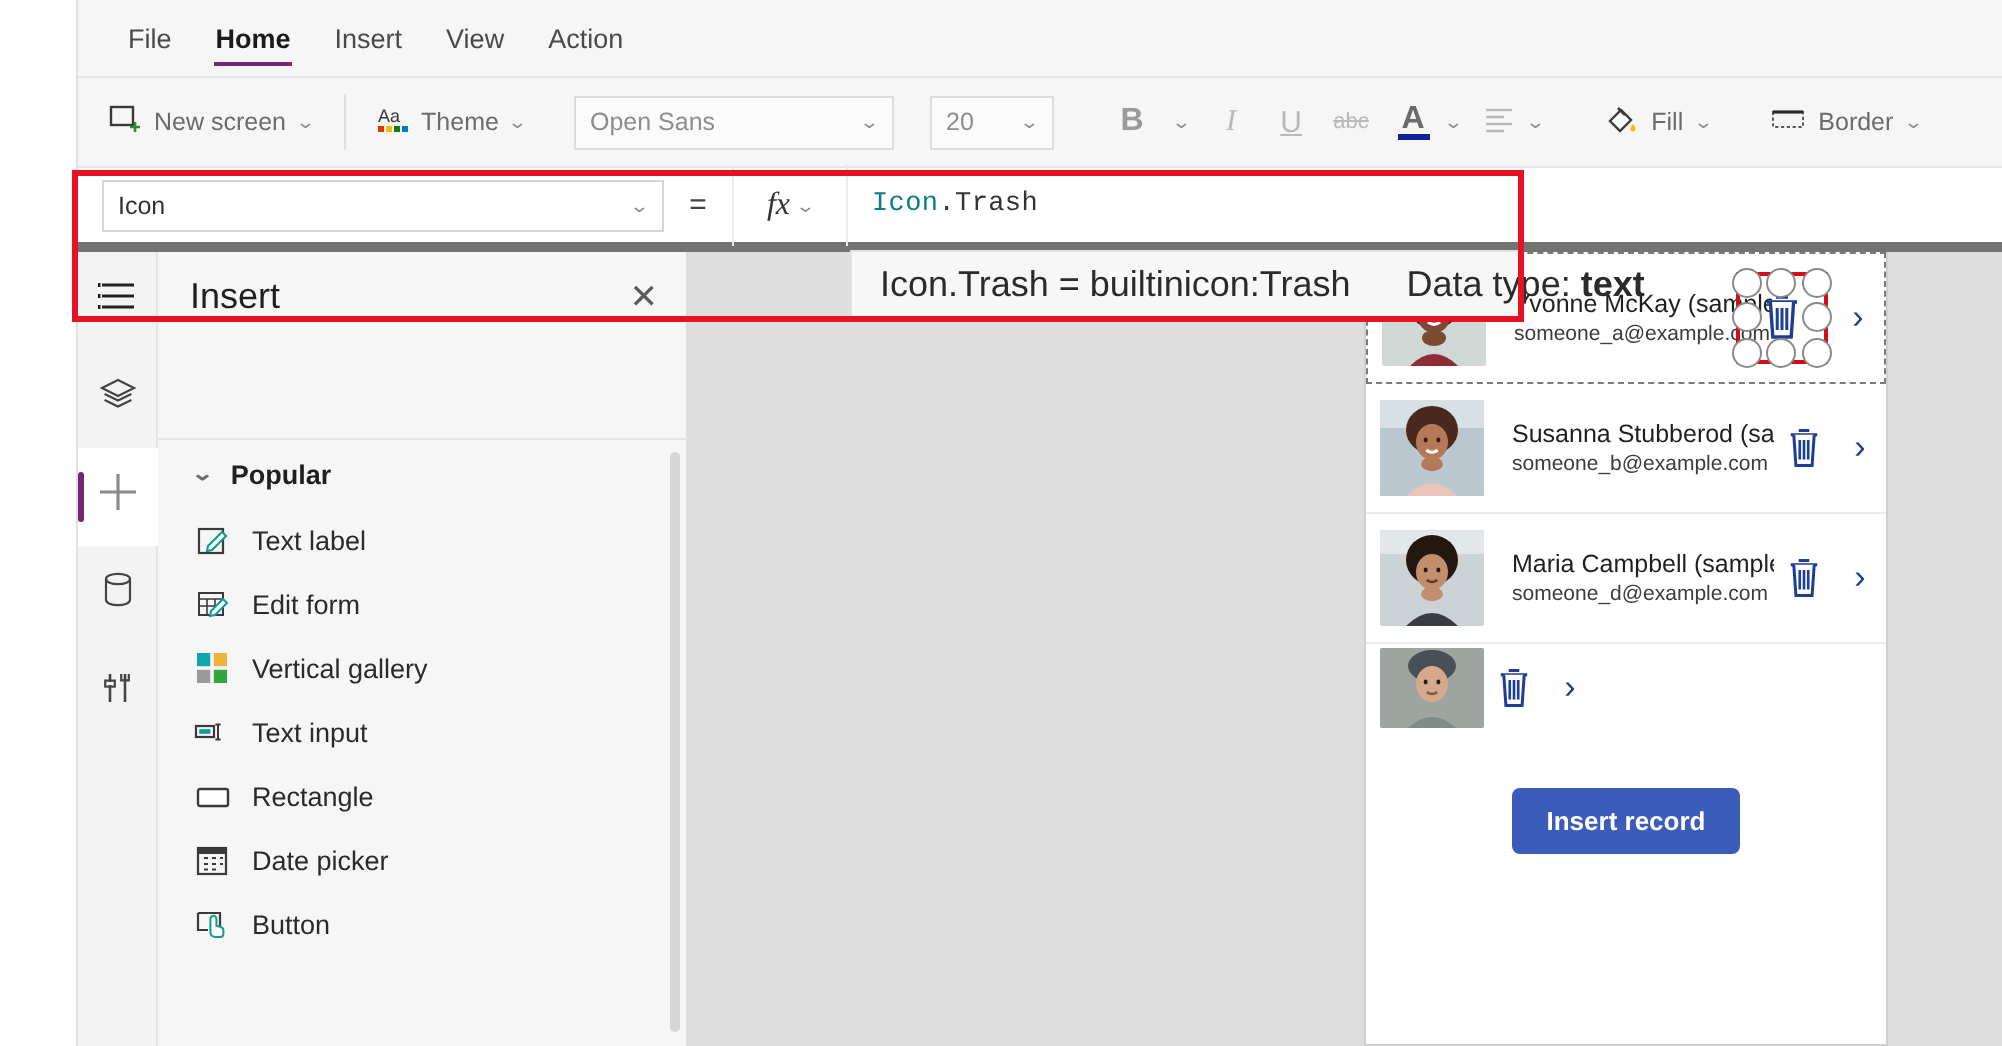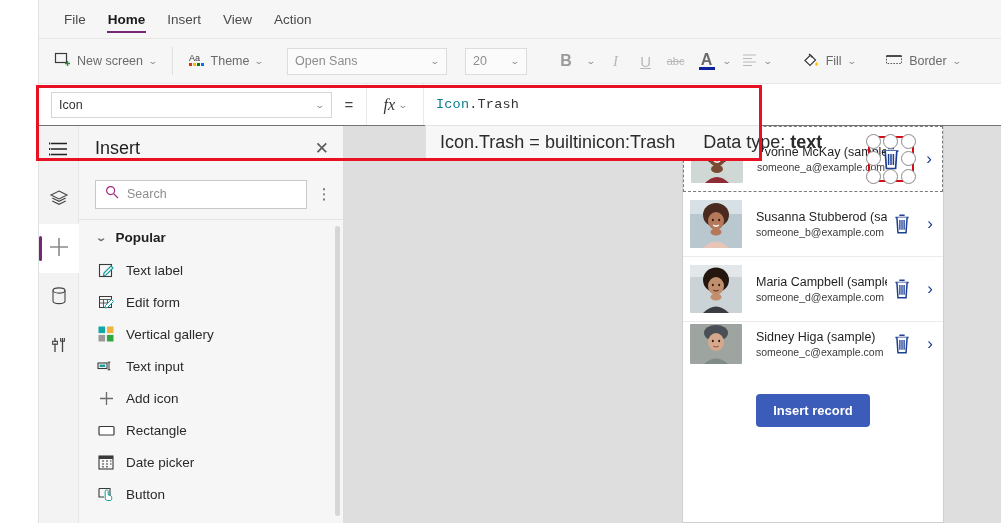--- a/index.html
+++ b/index.html
@@ -40,21 +40,21 @@
   .fmt.b { font-weight:bold; font-size:16px; color:#9a9a9a; }
   .fmt.i { font-style:italic; font-family:"Liberation Serif",serif; }
   .fmt.u { text-decoration:underline; }
   .fmt.s { text-decoration:line-through; font-size:11px; }
   .fontcolor { display:flex; flex-direction:column; align-items:center; width:20px; }
   .fontcolor .ltr { font-size:16px; font-weight:bold; color:#6b6b6b; line-height:14px; }
   .fontcolor .bar { width:16px; height:3px; background:#10239e; }
 
   
   .fxbar { position:absolute; left:0; top:84px; width:963px; height:42px;
-           background:#ffffff; border-bottom:1px solid #737373;
+           background:#ffffff; border-bottom:5px solid #737373;
            display:flex; align-items:center; padding-left:12px; }
   .prop-combo { width:281px; height:26px; border:1px solid #d6d6d6; background:#fff;
            display:flex; align-items:center; justify-content:space-between;
            padding:0 7px; font-size:12.5px; color:#313131; }
   .eq { width:34px; text-align:center; font-size:15px; color:#444; }
   .fx { width:58px; height:41px; border-left:1px solid #eaeaea;
         border-right:1px solid #eaeaea; display:flex; align-items:center;
         justify-content:center; gap:4px; }
   .fx .gl { font-family:"Liberation Serif",serif; font-style:italic;
             font-size:16px; color:#333; }
@@ -307,32 +307,20 @@
         </svg>
       </span>
     </div>
   </div>
 
   <div class="panel">
     <div class="panel-hd">
       <div class="panel-title">Insert</div>
       <div class="panel-x">✕</div>
     </div>
-    <div class="panel-search">
-      <div class="searchbox">
-        <span>
-          <svg width="14" height="14" viewBox="0 0 14 14">
-            <circle cx="5.6" cy="5.6" r="4" fill="none" stroke="#a4267f" stroke-width="1.2"></circle>
-            <path d="M8.6 8.6 L13 13" stroke="#a4267f" stroke-width="1.2"></path>
-          </svg>
-        </span>
-        <span class="ph">Search</span>
-      </div>
-      <div class="kebab">⋮</div>
-    </div>
 
     <div class="panel-body">
       <div class="group-hd">
         <span class="cv">⌄</span>
         <span>Popular</span>
       </div>
 
       <div class="ins-item">
         <span class="ins-ico">
           <svg width="17" height="17" viewBox="0 0 17 17">
@@ -370,28 +358,20 @@
         <span class="ins-ico">
           <svg width="18" height="14" viewBox="0 0 18 14">
             <rect x="1" y="4" width="9" height="5.5" fill="none" stroke="#3a3a3a" stroke-width="1.1"></rect>
             <rect x="2.6" y="5.6" width="5.6" height="2.3" fill="#0f9b9b"></rect>
             <path d="M12 3.2v7.6M10.7 3.2h2.6M10.7 10.8h2.6" stroke="#3a3a3a" stroke-width="1"></path>
           </svg>
         </span>
         <span>Text input</span>
       </div>
 
-      <div class="ins-item">
-        <span class="ins-ico">
-          <svg width="17" height="17" viewBox="0 0 17 17">
-            <path d="M8.5 2v13M2 8.5h13" stroke="#6b6b6b" stroke-width="1.3"></path>
-          </svg>
-        </span>
-        <span>Add icon</span>
-      </div>
 
       <div class="ins-item">
         <span class="ins-ico">
           <svg width="17" height="13" viewBox="0 0 17 13">
             <rect x="1" y="2.5" width="15" height="8.5" rx="1" fill="#fff" stroke="#3a3a3a" stroke-width="1.2"></rect>
           </svg>
         </span>
         <span>Rectangle</span>
       </div>
 
@@ -526,24 +506,20 @@
           <svg width="52" height="40" viewBox="0 0 52 40">
             <rect width="52" height="40" fill="#9ea49f"></rect>
             <ellipse cx="26" cy="9" rx="12" ry="8" fill="#4a4f56"></ellipse>
             <ellipse cx="26" cy="18" rx="8" ry="9" fill="#d6a98c"></ellipse>
             <ellipse cx="22.8" cy="17" rx="1" ry="1.2" fill="#2b1b12"></ellipse>
             <ellipse cx="29.2" cy="17" rx="1" ry="1.2" fill="#2b1b12"></ellipse>
             <path d="M23.4 22 q2.6 2 5.2 0" stroke="#8a5a45" stroke-width="1.2" fill="none"></path>
             <path d="M14 40 q12 -11 24 0 z" fill="#7e8b86"></path>
           </svg>
         </div>
-        <div class="gtext">
-          <div class="gname">Sidney Higa (sample)</div>
-          <div class="gmail">someone_c@example.com</div>
-        </div>
         <div class="trash">
           <svg width="18" height="22" viewBox="0 0 20 25">
             <path d="M7 2.5h6M2.5 5h15" stroke="#1c3f94" stroke-width="1.7" fill="none"></path>
             <path d="M4.2 5 L5.4 22.5 h9.2 L15.8 5" fill="#fff" stroke="#1c3f94" stroke-width="1.7"></path>
             <path d="M7.6 8v11M10 8v11M12.4 8v11" stroke="#1c3f94" stroke-width="1.5"></path>
           </svg>
         </div>
         <div class="arrow">›</div>
       </div>
 

